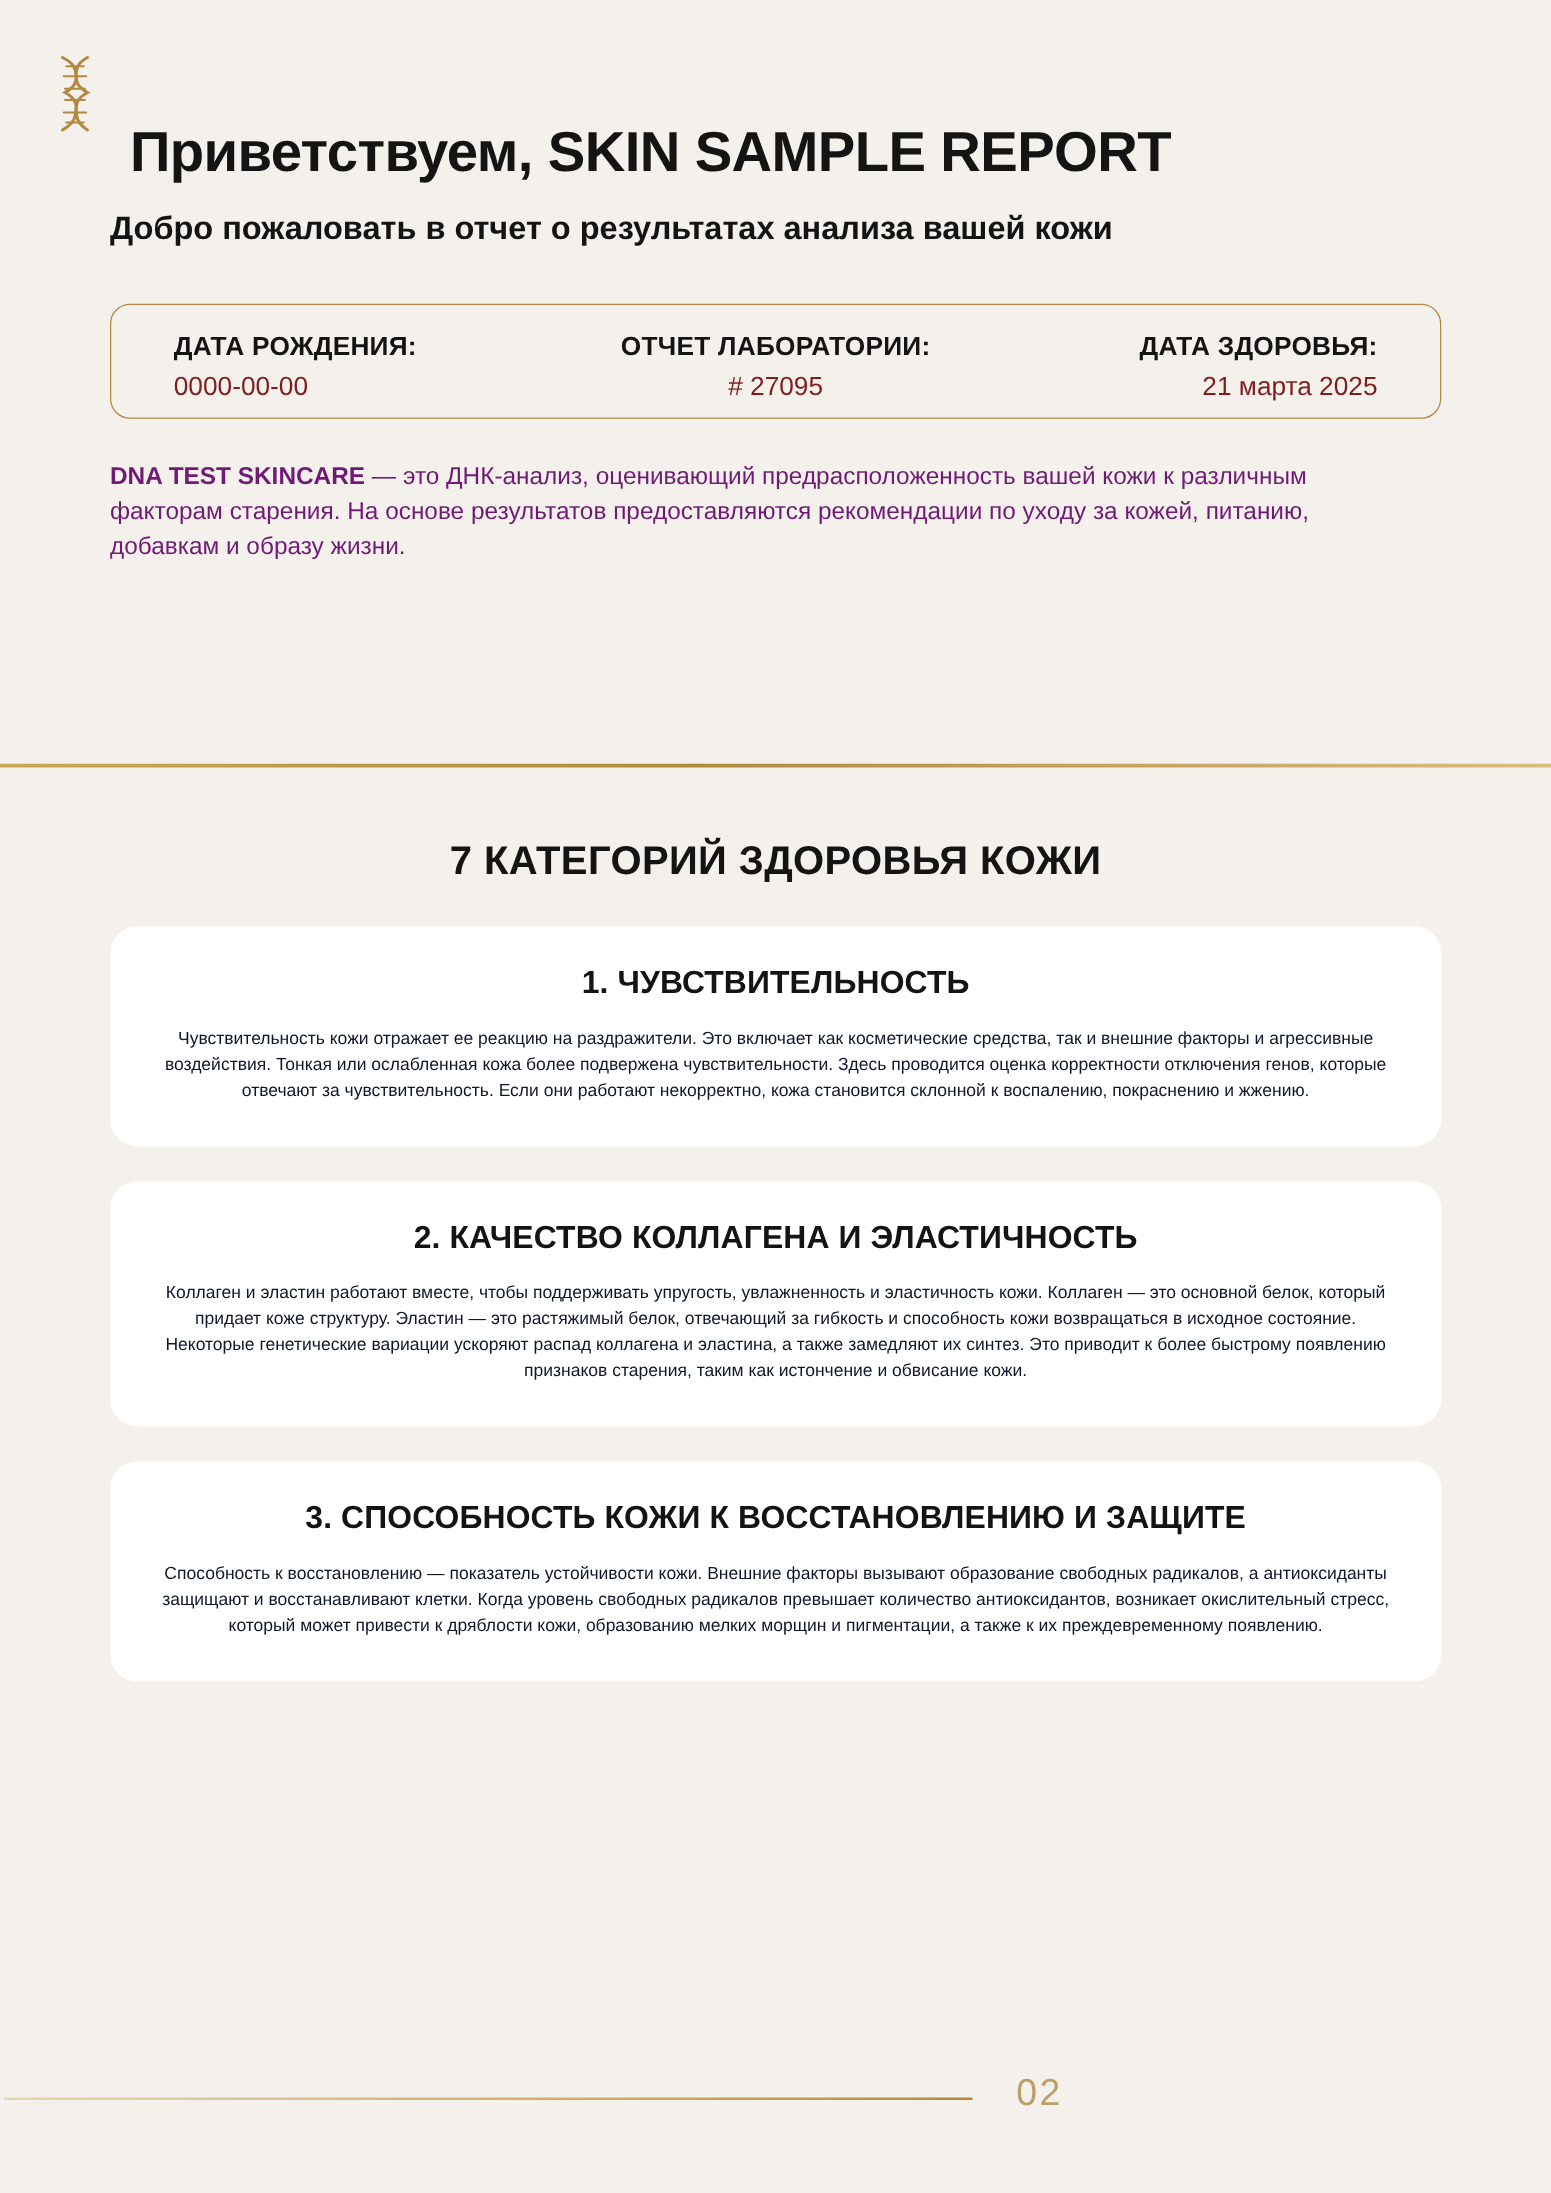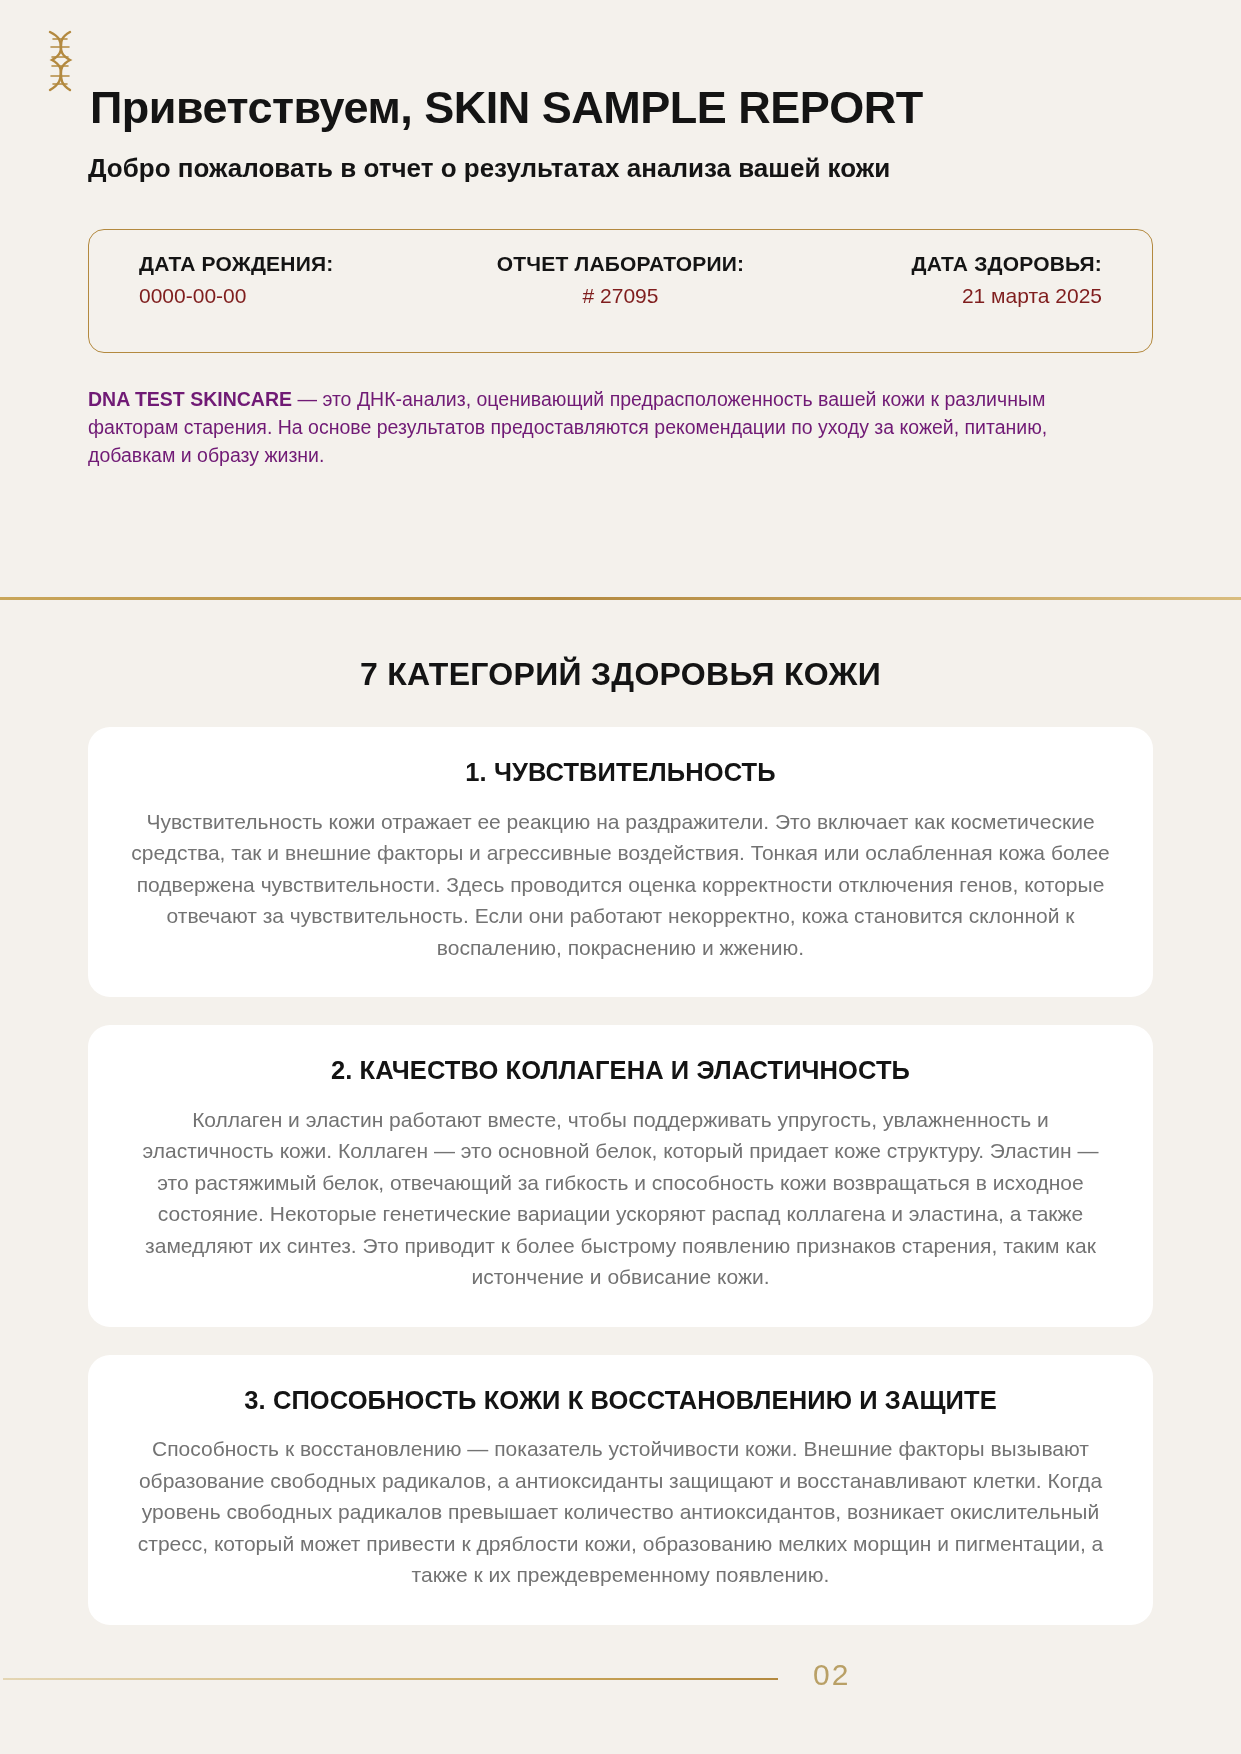--- a/index.html
+++ b/index.html
@@ -27,21 +27,21 @@
 
   .dna-logo {
     position: absolute;
     top: 28px;
     left: 40px;
     width: 40px;
     height: 62px;
   }
 
   .hero h1 {
-    margin: 2px;
+    margin: 16px;
     padding-top: 82px;
     font-size: 45px;
     line-height: 1.08;
     font-weight: 700;
     letter-spacing: -0.5px;
     color: #141414;
   }
 
   .hero h2 {
     margin: 18px 0 0 0;
@@ -49,21 +49,21 @@
     line-height: 1.32;
     font-weight: 700;
     color: #141414;
     max-width: 900px;
   }
 
   .info-box {
     margin-top: 44px;
     border: 1.5px solid #b3893f;
     border-radius: 16px;
-    padding: 22px 34px 44px 34px;
+    padding: 22px 34px 12px 34px;
     display: flex;
     justify-content: space-between;
     gap: 35px;
     background: transparent;
   }
   .info-col {
     flex: 1;
     text-align: center;
   }
   .info-col:first-child { text-align: left; padding-left: 16px;}
@@ -123,23 +123,23 @@
   .card h3 {
     margin: 0 0 18px 0;
     font-size: 25.5px;
     line-height: 1.2;
     font-weight: 700;
     letter-spacing: 0.1px;
     color: #141414;
   }
   .card p {
     margin: 0;
-    font-size: 21px;
+    font-size: 14px;
     line-height: 1.5;
-    color: #737373;
+    color: #0f172a;
   }
 
   
   .footer {
     position: absolute;
     left: 3px;
     right: 0;
     bottom: 56px;
     height: 40px;
   }

